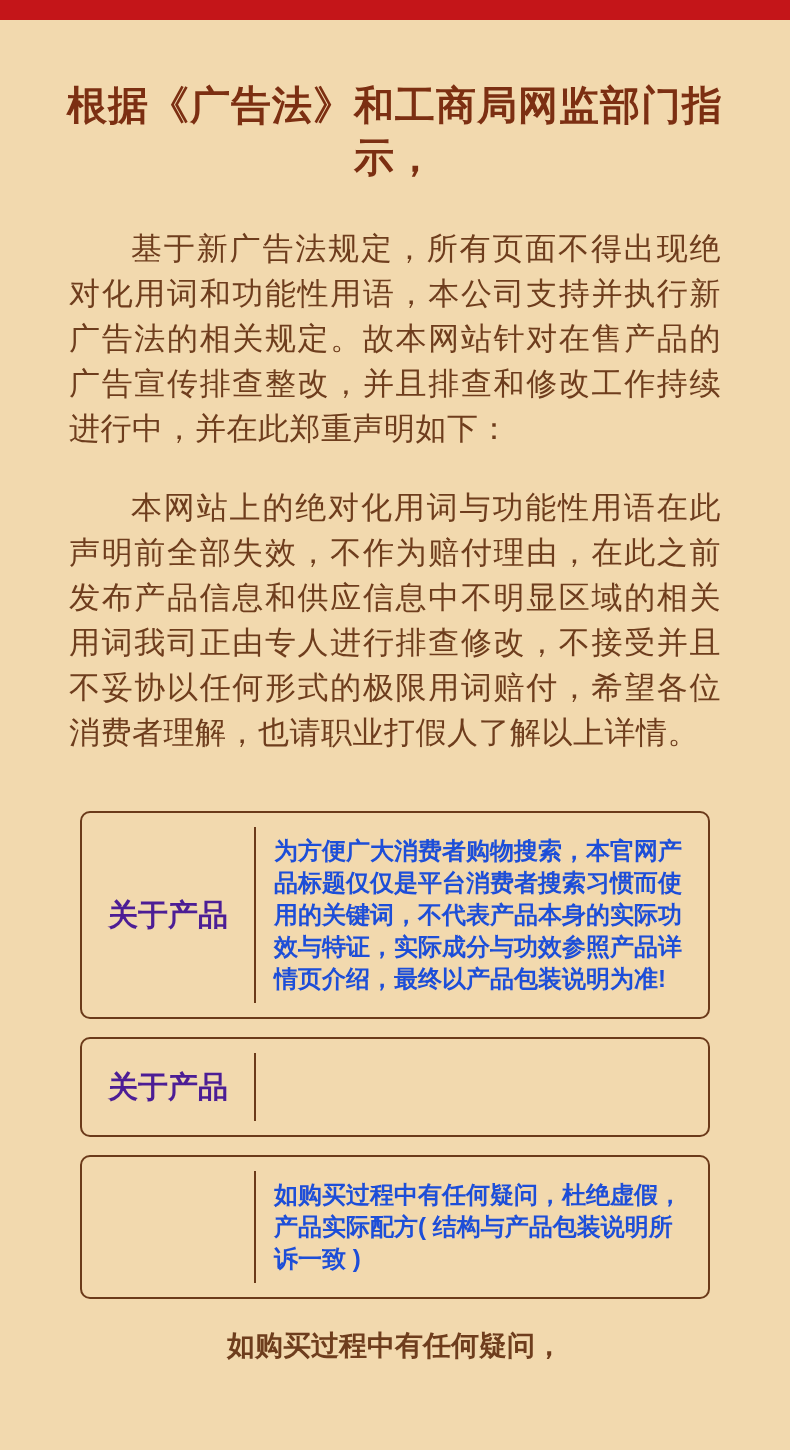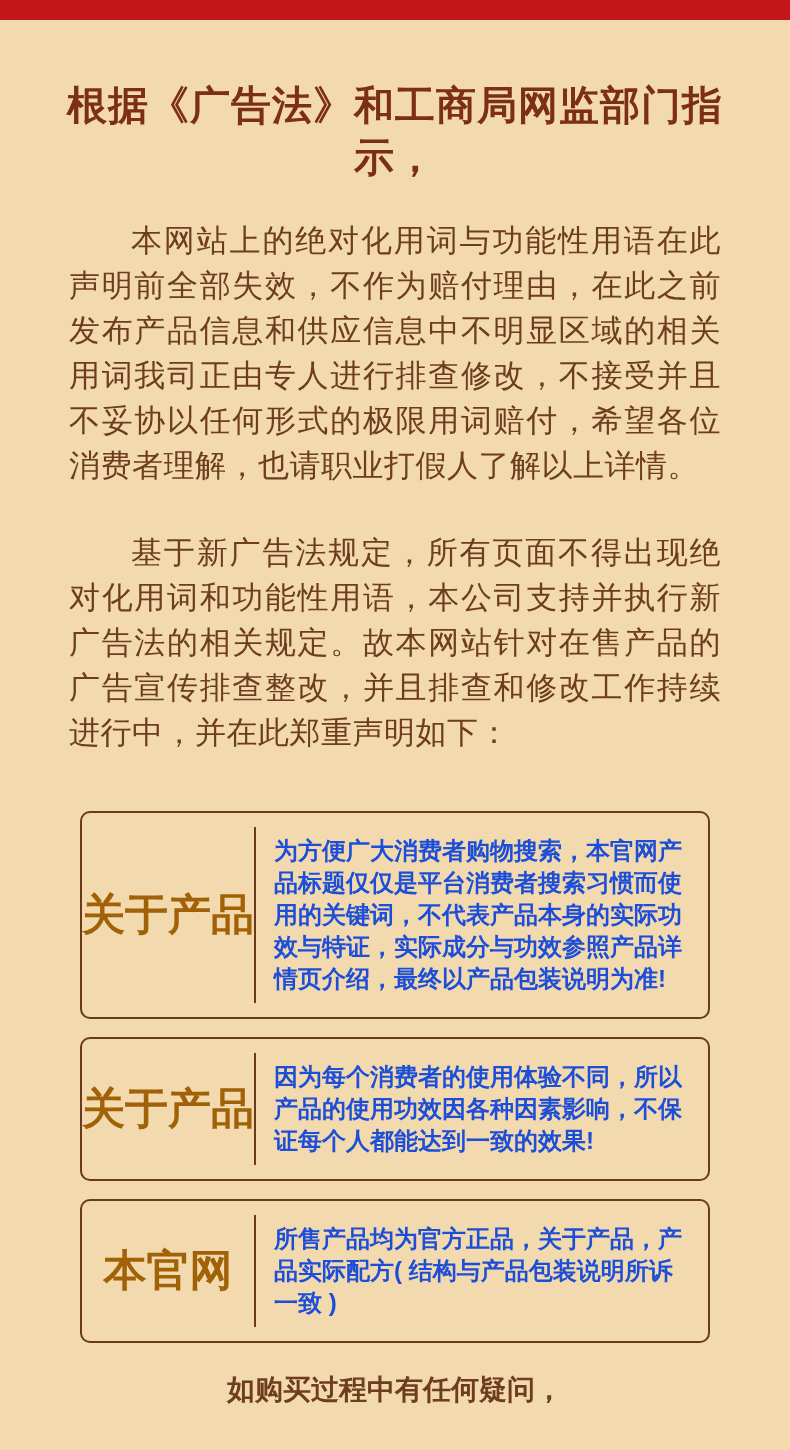--- a/index.html
+++ b/index.html
@@ -51,24 +51,24 @@
     align-items: stretch;
   }
   .notice-box.first { margin-top: 56px; }
   .box-title {
     flex: 0 0 172px;
     display: flex;
     flex-direction: column;
     justify-content: center;
     align-items: center;
     text-align: center;
-    font-size: 43px;
+    font-size: 30px;
     line-height: 48px;
     font-weight: bold;
-    color: #a16207;
+    color: #4c1d95;
     padding: 24px 0;
   }
   .box-divider {
     flex: 0 0 2px;
     background: #6b3a1a;
     margin: 14px 0;
   }
   .box-body {
     flex: 1 1 auto;
     display: flex;
@@ -94,51 +94,47 @@
 <body>
 
 <div class="page">
 
   <div class="bar top"></div>
 
   <h1 class="heading">
     <span>根据《广告法》和工商局网监部门指示，</span><br>
   </h1>
 
+  <p class="para">基于新广告法规定，所有页面不得出现绝对化用词和功能性用语，本公司支持并执行新广告法的相关规定。故本网站针对在售产品的广告宣传排查整改，并且排查和修改工作持续进行中，并在此郑重声明如下：</p>
+
   <p class="para second">本网站上的绝对化用词与功能性用语在此声明前全部失效，不作为赔付理由，在此之前发布产品信息和供应信息中不明显区域的相关用词我司正由专人进行排查修改，不接受并且不妥协以任何形式的极限用词赔付，希望各位消费者理解，也请职业打假人了解以上详情。</p>
-
-  <p class="para">基于新广告法规定，所有页面不得出现绝对化用词和功能性用语，本公司支持并执行新广告法的相关规定。故本网站针对在售产品的广告宣传排查整改，并且排查和修改工作持续进行中，并在此郑重声明如下：</p>
 
   <div class="notice-box first">
     <div class="box-title">
       <span>关于产品</span>
     </div>
     <div class="box-divider"></div>
     <div class="box-body">
       <span>为方便广大消费者购物搜索，本官网产品标题仅仅是平台消费者搜索习惯而使用的关键词，不代表产品本身的实际功效与特证，实际成分与功效参照产品详情页介绍，最终以产品包装说明为准!</span>
     </div>
   </div>
 
   <div class="notice-box">
     <div class="box-title">
       <span>关于产品</span>
     </div>
     <div class="box-divider"></div>
-    <div class="box-body">
-      <span>因为每个消费者的使用体验不同，所以产品的使用功效因各种因素影响，不保证每个人都能达到一致的效果!</span>
-    </div>
   </div>
 
   <div class="notice-box">
     <div class="box-title">
-      <span>本官网</span>
     </div>
     <div class="box-divider"></div>
     <div class="box-body">
-      <span>所售产品均为官方正品，关于产品，产品实际配方( 结构与产品包装说明所诉一致 )</span>
+      <span>如购买过程中有任何疑问，杜绝虚假，产品实际配方( 结构与产品包装说明所诉一致 )</span>
     </div>
   </div>
 
   <div class="footer">
     <span>如购买过程中有任何疑问，</span><br>
     
   </div>
 
 </div>
 

